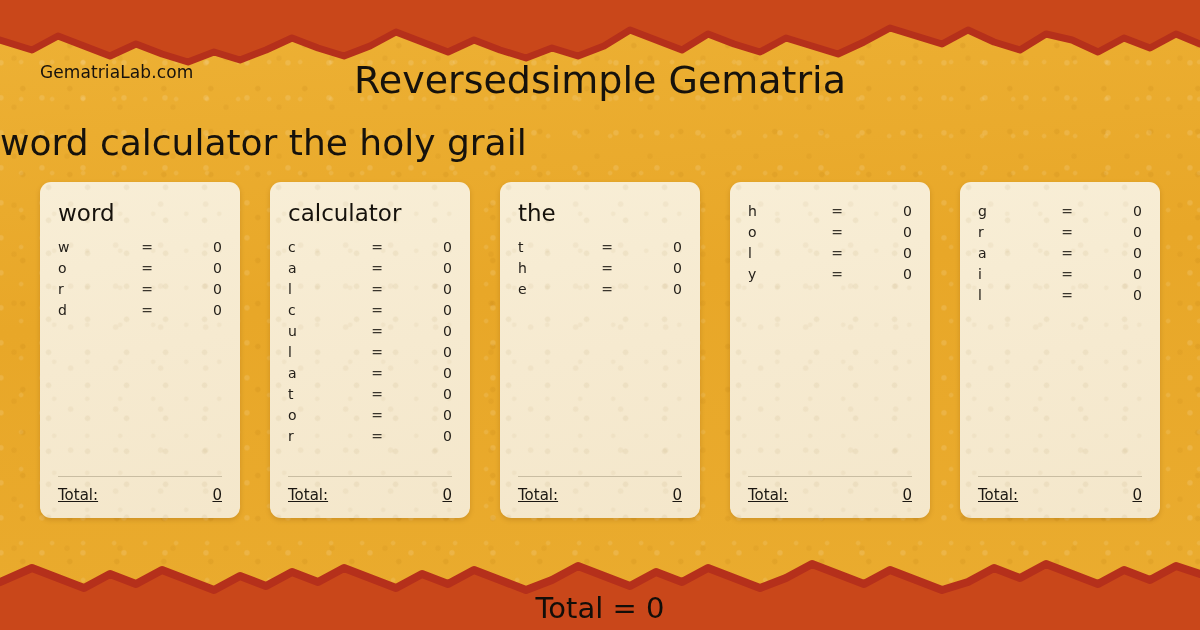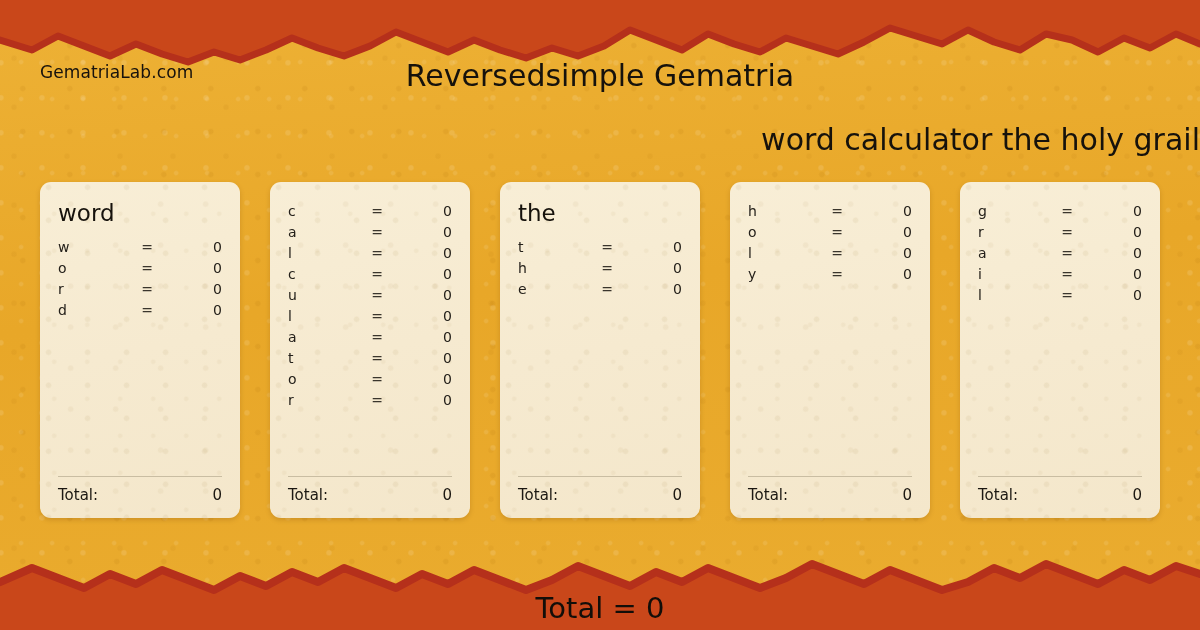--- a/index.html
+++ b/index.html
@@ -63,31 +63,31 @@
     margin-top: 40px;
   }
 
   
   .title {
     position: absolute;
     top: 58px;
     left: 0;
     width: 1200px;
     text-align: center;
-    font-size: 30px;
+    font-size: 38px;
     color: #16120c;
     z-index: 6;
   }
   .subtitle {
     position: absolute;
     top: 122px;
     left: 0;
     width: 1200px;
-    text-align: right;
-    font-size: 30px;
+    text-align: left;
+    font-size: 36px;
     color: #16120c;
     z-index: 6;
   }
 
   
   .footer-total {
     position: absolute;
     bottom: 5px;
     left: 0;
     width: 1200px;
@@ -163,20 +163,21 @@
     height: 1px;
     background: #c9bda2;
     margin: 8px 0 9px 0;
   }
 
   .total-row {
     display: flex;
     align-items: center;
     font-size: 15px;
     color: #1b1711;
+    text-decoration: underline;
   }
   .total-row .t-label {
     text-align: left;
   }
   .total-row .t-val {
     flex: 1 1 auto;
     text-align: right;
   }
 </style>
 </head>
@@ -261,20 +262,21 @@
             <span class="val">0</span>
           </div>
         </div>
         <div class="divider"></div>
         <div class="total-row">
           <span class="t-label">Total:</span>
           <span class="t-val">0</span>
         </div>
       </div>
       <div class="card">
+        <div class="card-title">calculator</div>
         <div class="rows">
           <div class="row">
             <span class="ltr">c</span>
             <span class="eq">=</span>
             <span class="val">0</span>
           </div>
           <div class="row">
             <span class="ltr">a</span>
             <span class="eq">=</span>
             <span class="val">0</span>

